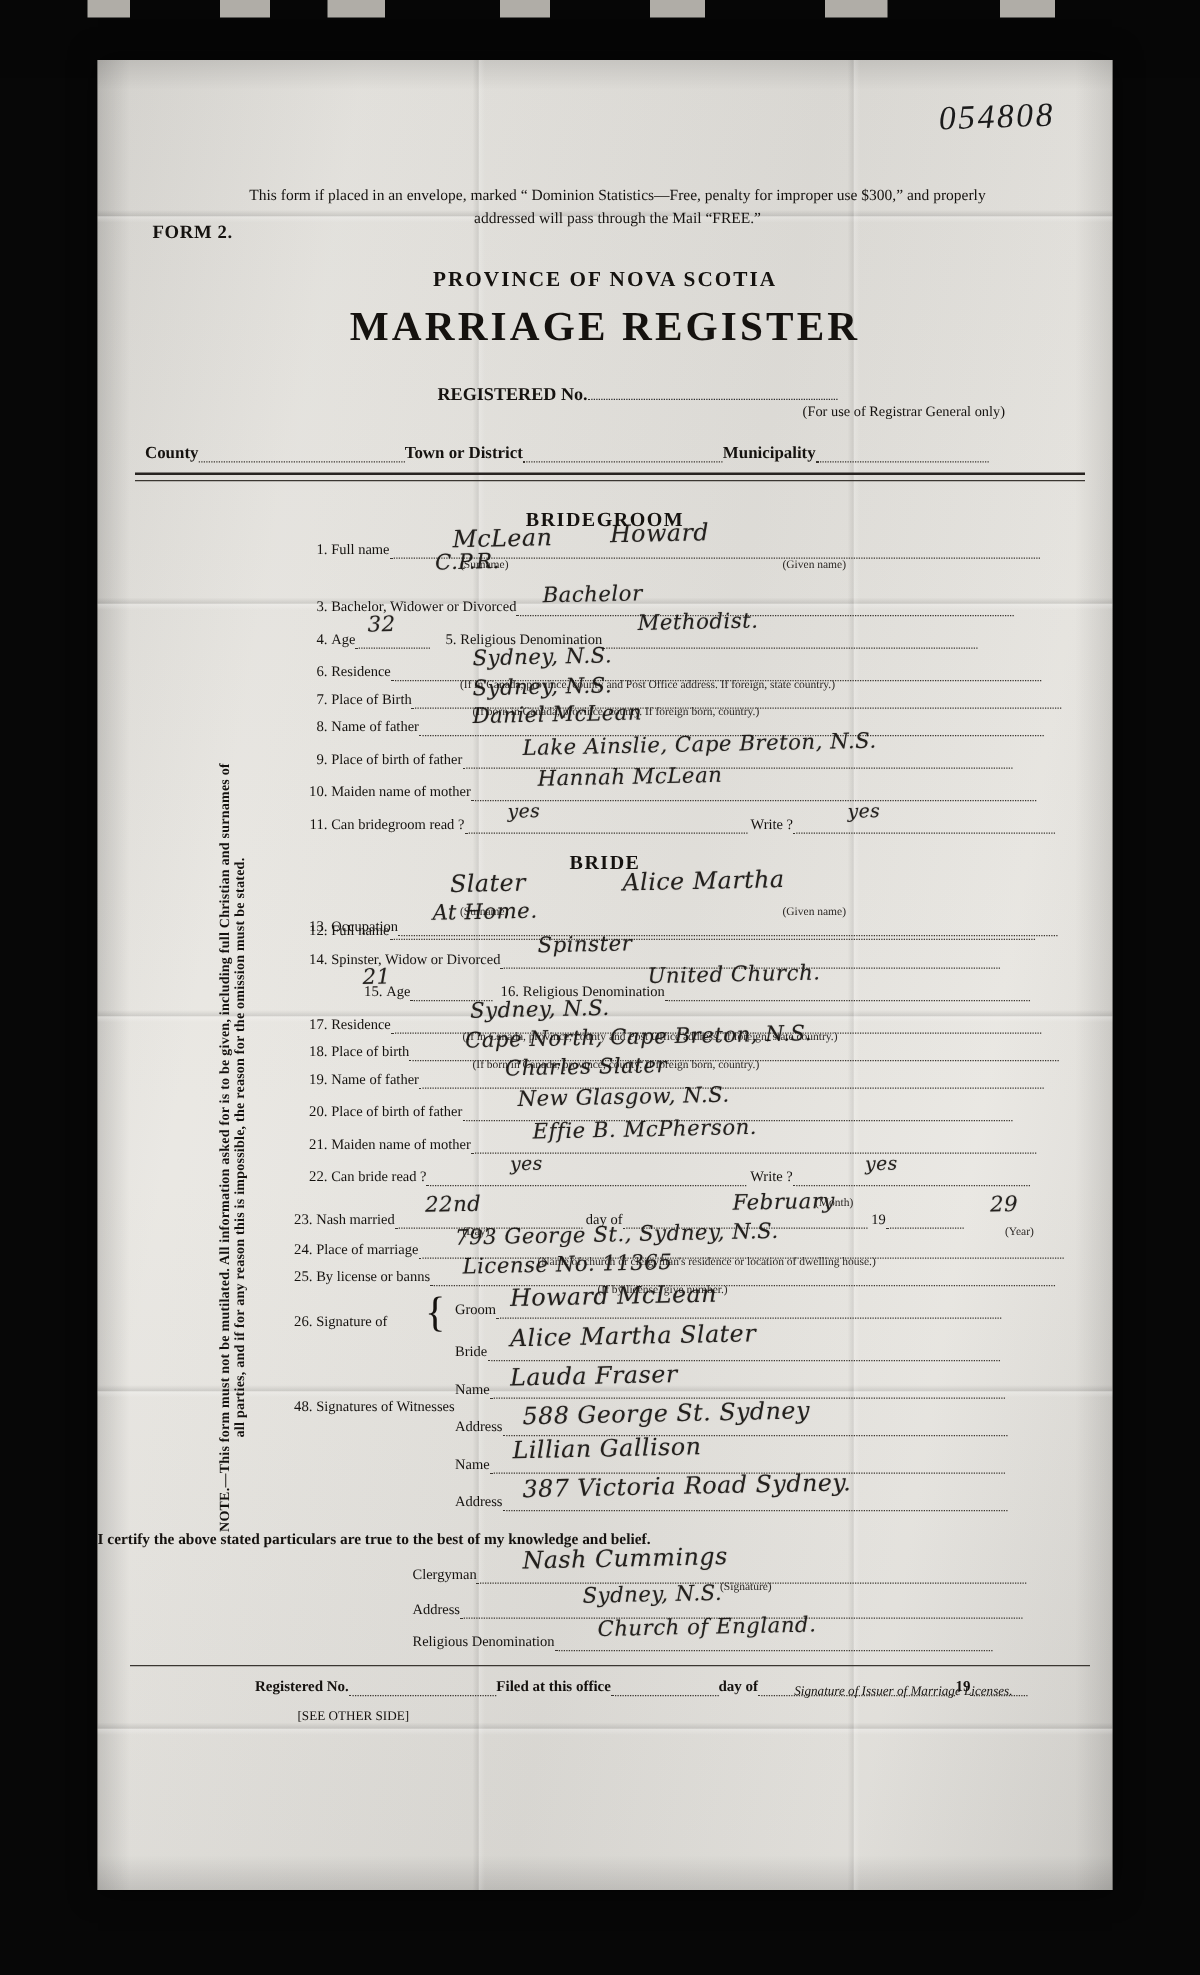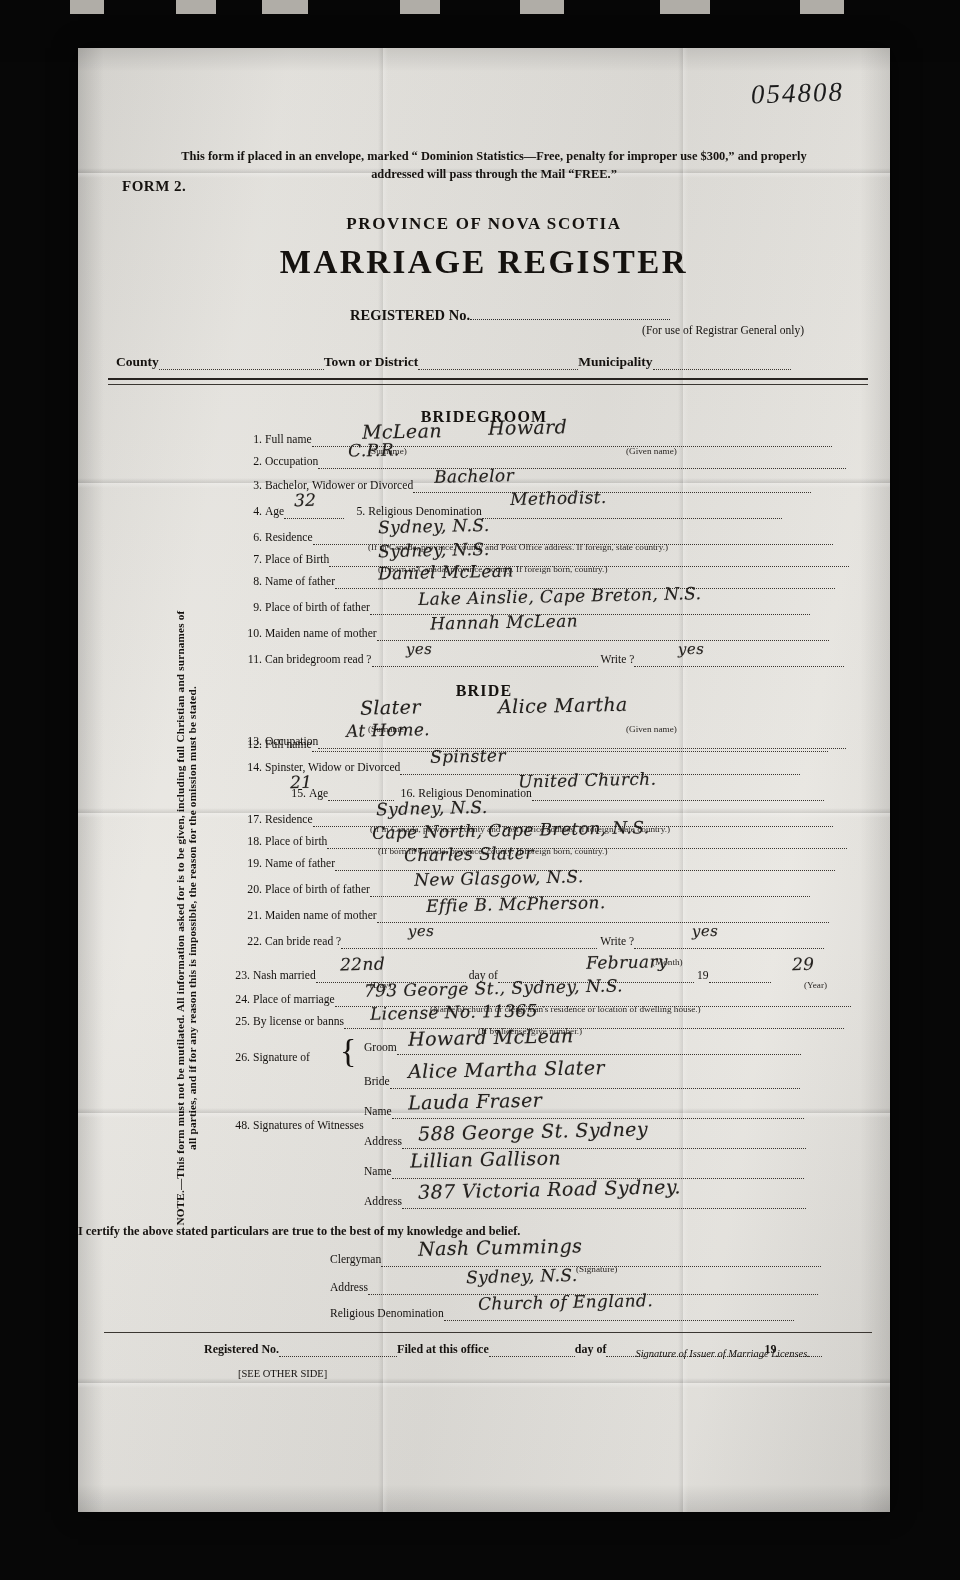--- a/index.html
+++ b/index.html
@@ -33,21 +33,21 @@
   
   .topstrip{position:absolute;left:0;top:0;width:960px;height:62px;background:#060606;}
   .notch{position:absolute;top:0;background:#cfcbc4;opacity:.85;height:14px;}
 
   .archno{
     position:absolute;right:46px;top:30px;font-family:"Liberation Serif",serif;
     font-size:27px;letter-spacing:2px;color:#1b1b1b;
     transform:rotate(-2deg);font-style:italic;
   }
 
-  .envnote{position:absolute;left:96px;top:100px;width:640px;text-align:center;font-size:12.4px;line-height:1.45;font-weight:bold;}
+  .envnote{position:absolute;left:96px;top:100px;width:640px;text-align:center;font-size:12.4px;line-height:1.45;font-weight:normal;}
   .form2{position:absolute;left:44px;top:130px;font-size:15px;font-weight:bold;letter-spacing:.5px;}
   .province{position:absolute;left:0;top:166px;width:100%;text-align:center;font-size:17px;letter-spacing:1.6px;font-weight:bold;}
   .bigtitle{position:absolute;left:0;top:196px;width:100%;text-align:center;font-size:33px;letter-spacing:2.5px;font-weight:bold;}
 
   .regno{position:absolute;right:20px;top:258px;width:520px;text-align:left;font-size:14.5px;font-weight:bold;}
   .regno .dots{display:inline-block;width:200px;border-bottom:1.5px dotted #2a2a2a;height:13px;}
   .regsub{position:absolute;right:86px;top:276px;font-size:11.5px;}
 
   .countyline{position:absolute;left:38px;top:306px;width:740px;font-size:13.5px;font-weight:bold;}
   .rule{position:absolute;left:30px;width:760px;border-top:2px solid #272320;}
@@ -133,24 +133,20 @@
 
     <div class="row" style="left:166px;top:384px;">
       <span class="num" style="width:18px">1.</span>
       <span class="lbl">Full name</span><span class="line" style="width:520px"></span>
     </div>
     <div class="hand b" style="left:284px;top:372px;">McLean</div>
     <div class="hand b" style="left:410px;top:368px;">Howard</div>
     <div class="sub" style="left:290px;top:398px;">(Surname)</div>
     <div class="sub" style="left:548px;top:398px;">(Given name)</div>
 
-    <div class="row" style="left:166px;top:406px;">
-      <span class="num" style="width:18px">2.</span>
-      <span class="lbl">Occupation</span><span class="line" style="width:528px"></span>
-    </div>
     <div class="hand m" style="left:270px;top:392px;">C.P.R.</div>
 
     <div class="row" style="left:166px;top:430px;">
       <span class="num" style="width:18px">3.</span>
       <span class="lbl">Bachelor, Widower or Divorced</span><span class="line" style="width:398px"></span>
     </div>
     <div class="hand m" style="left:356px;top:418px;">Bachelor</div>
 
     <div class="row" style="left:166px;top:456px;">
       <span class="num" style="width:18px">4.</span>

